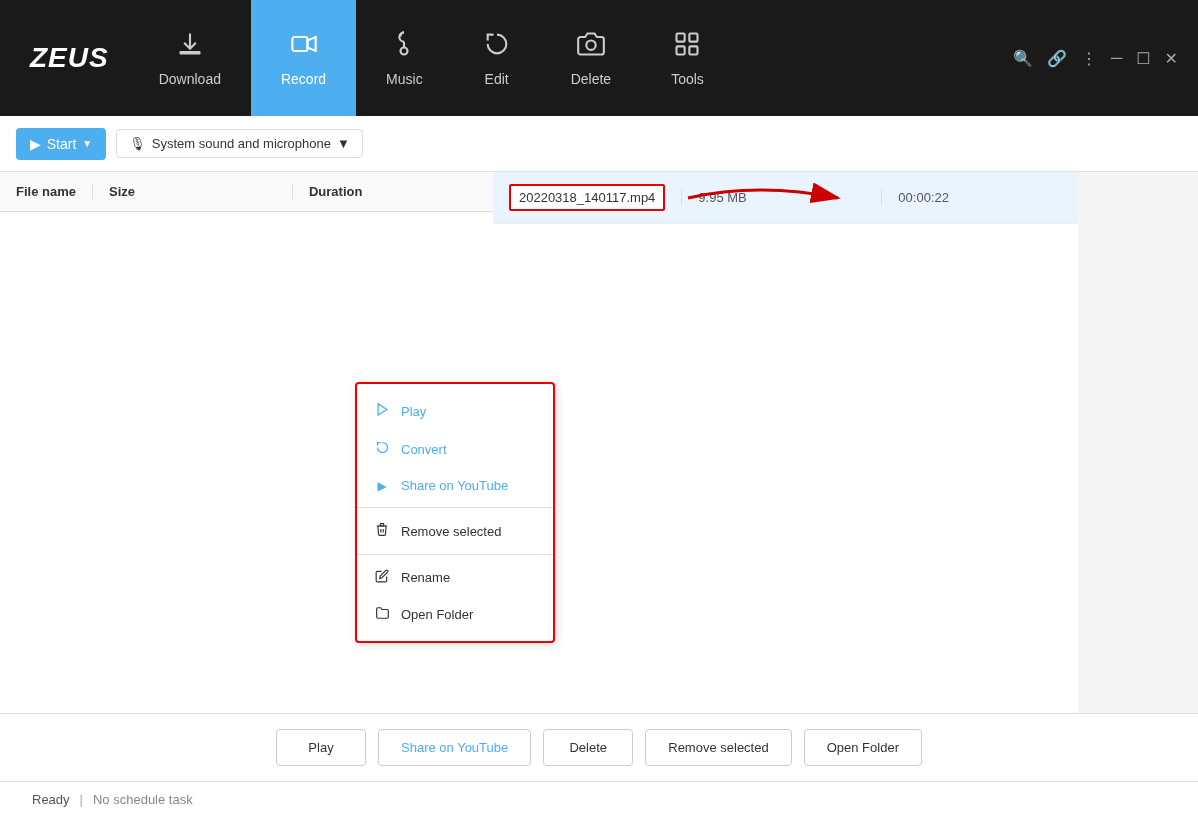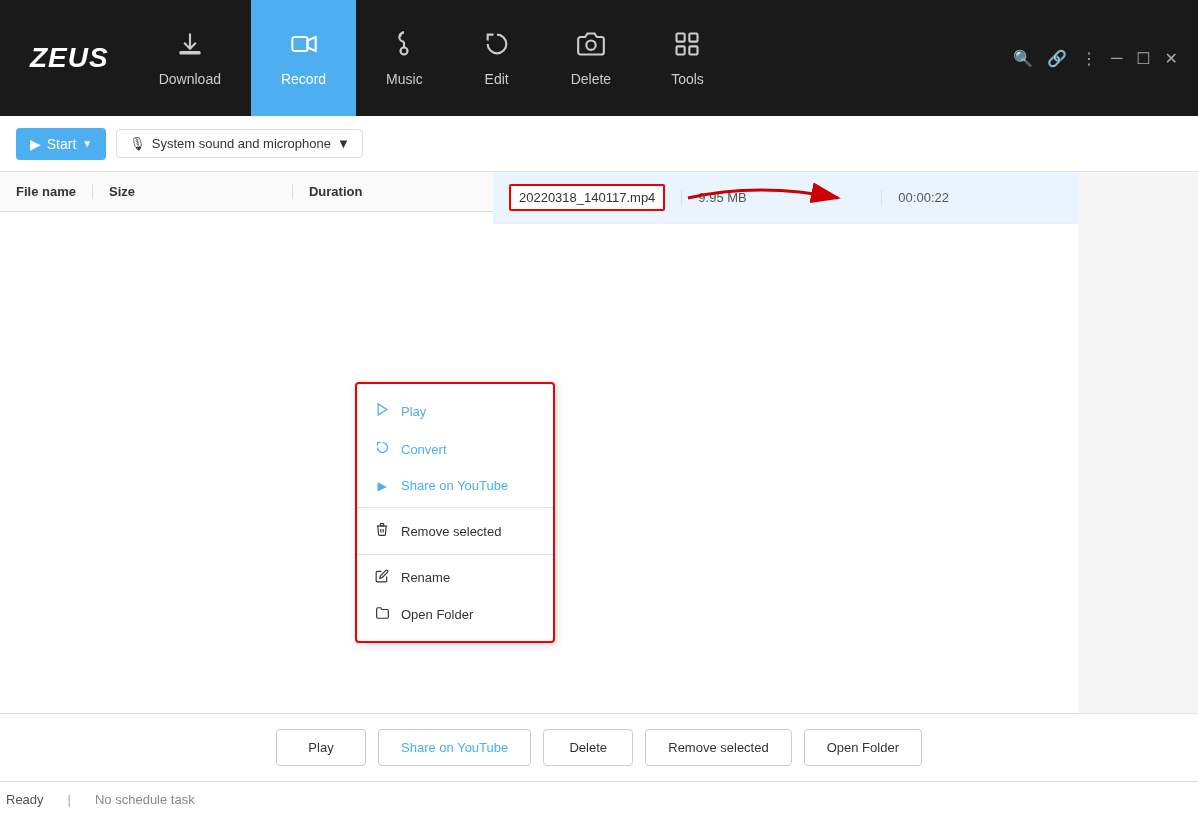--- a/index.html
+++ b/index.html
@@ -228,22 +228,22 @@
       min-width: 90px;
     }
     .bottom-btn.blue-text { color: #4daef0; }
 
     
     .statusbar {
       background: white;
       height: 36px;
       display: flex;
       align-items: center;
-      padding: 0 6px;
-      gap: 24px;
+      padding: 0 32px;
+      gap: 10px;
       font-size: 13px;
       color: #555;
       border-top: 1px solid #ddd;
       flex-shrink: 0;
     }
     .status-divider { color: #aaa; }
     .no-schedule { color: #888; }
   </style>
 </head>
 <body>

